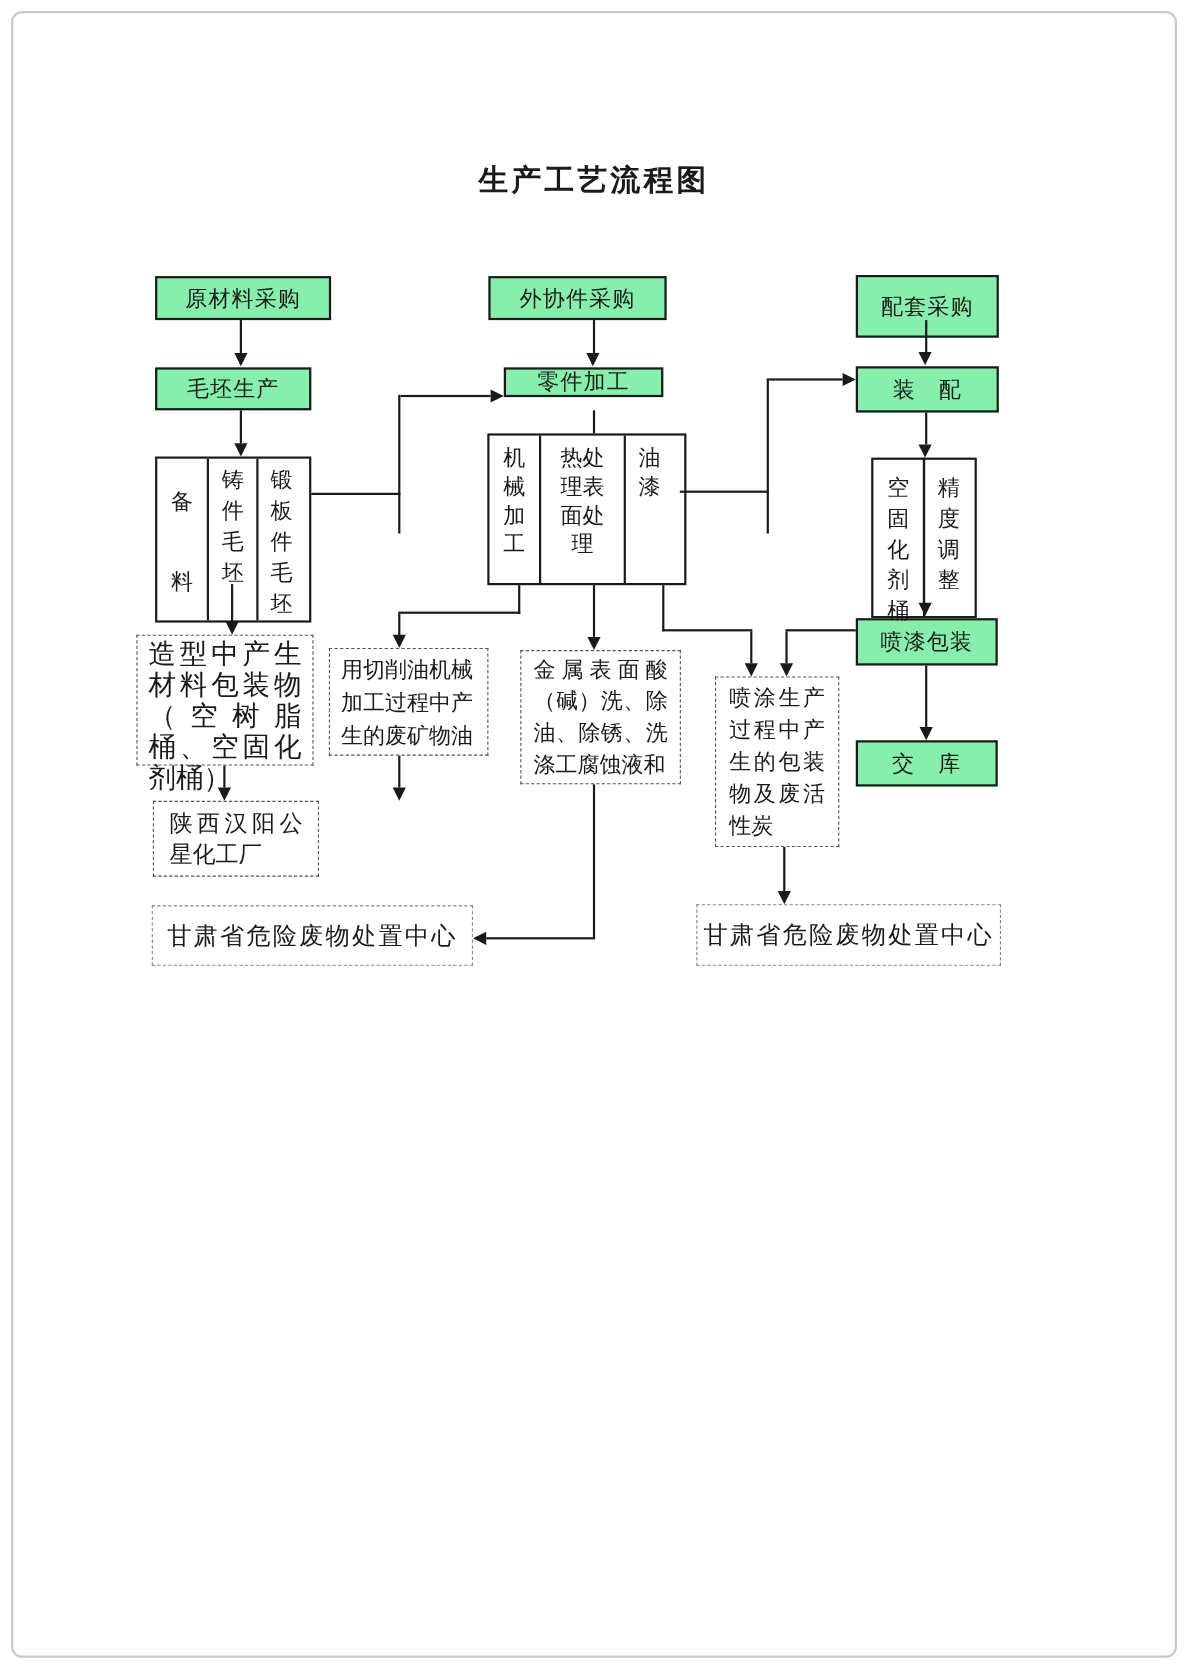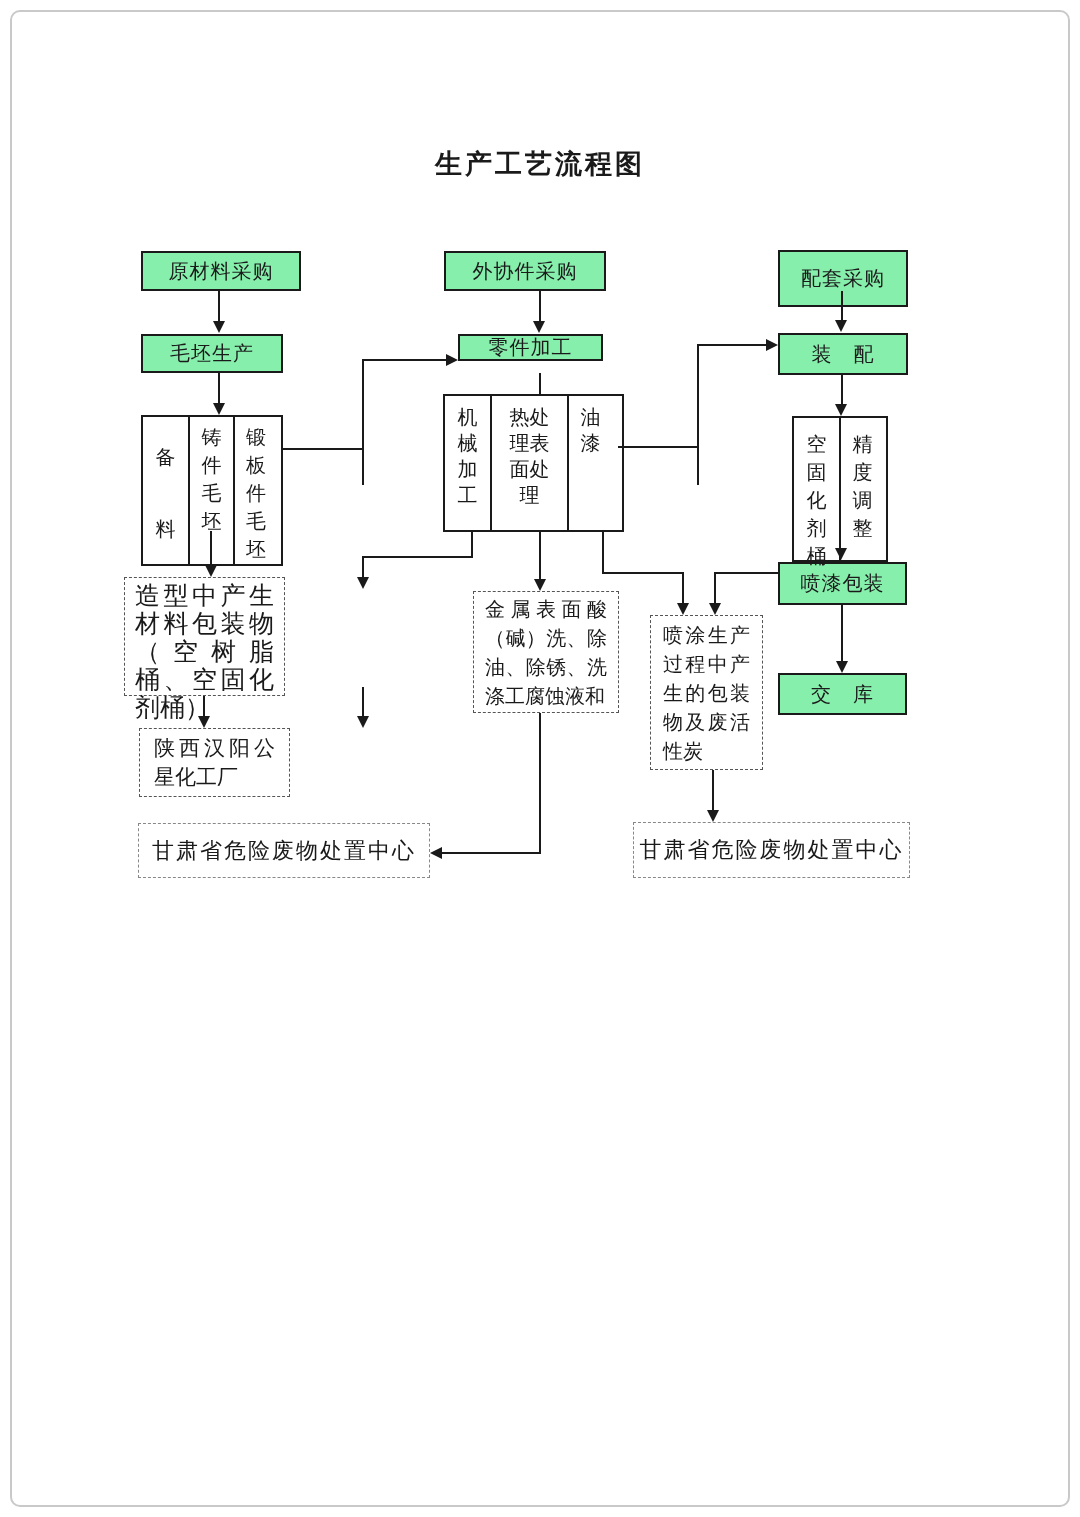--- a/index.html
+++ b/index.html
@@ -58,20 +58,21 @@
     <div class="cell v2a" style="width:45px">油漆</div>
   </div>
 
   <div class="tbl" style="left:792px;top:416px;width:96px;height:146px">
     <div class="cell v3" style="width:45px">空固化剂桶</div>
     <div class="cell v3" style="width:45px">精度调整</div>
   </div>
 
   <div class="dbox jt" style="left:124px;top:577px;width:161px;height:119px;padding:4px 10px 0;line-height:28px;font-size:25px">造型中产生材料包装物（空树脂桶、空固化剂桶）</div>
   <div class="dbox jt" style="left:139px;top:728px;width:151px;height:69px;padding:5px 14px 0;line-height:29px;font-size:21px">陕西汉阳公星化工厂</div>
+  <div class="dbox" style="left:299px;top:589px;width:145px;height:98px;padding:4px 10px 0;line-height:30px">用切削油机械加工过程中产生的废矿物油</div>
   <div class="dbox jt" style="left:473px;top:591px;width:146px;height:122px;padding:3px 11px 0;line-height:29px">金属表面酸（碱）洗、除油、除锈、洗涤工腐蚀液和</div>
   <div class="dbox jt" style="left:650px;top:615px;width:113px;height:155px;padding:5px 12px 0;line-height:29px">喷涂生产过程中产生的包装物及废活性炭</div>
   <div class="dbox lt ctr" style="left:138px;top:823px;width:292px;height:55px;font-size:22px;letter-spacing:2px">甘肃省危险废物处置中心</div>
   <div class="dbox lt ctr" style="left:633px;top:822px;width:277px;height:56px;font-size:22px;letter-spacing:2px">甘肃省危险废物处置中心</div>
 
   <div class="vl" style="left:218px;top:290px;height:31px"></div>
   <div class="ah d" style="left:213px;top:321px"></div>
   <div class="vl" style="left:218px;top:373px;height:30px"></div>
   <div class="ah d" style="left:213px;top:403px"></div>
   <div class="vl" style="left:210px;top:531px;height:36px"></div>

